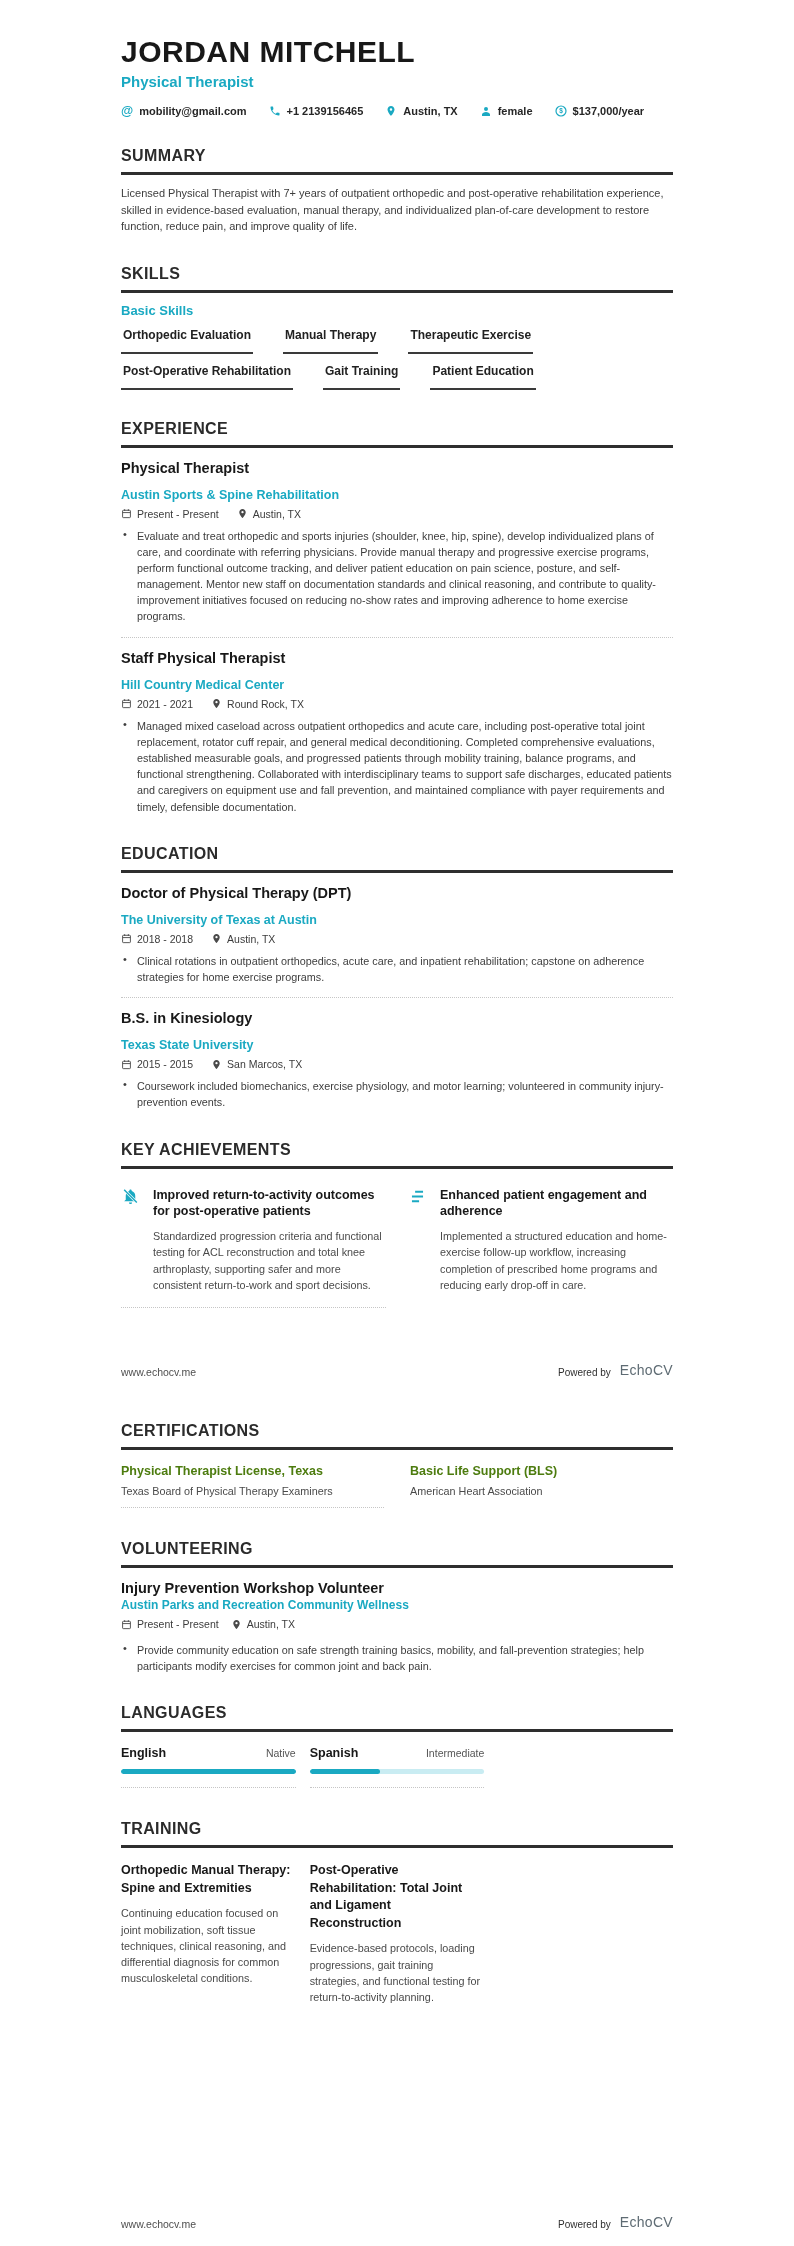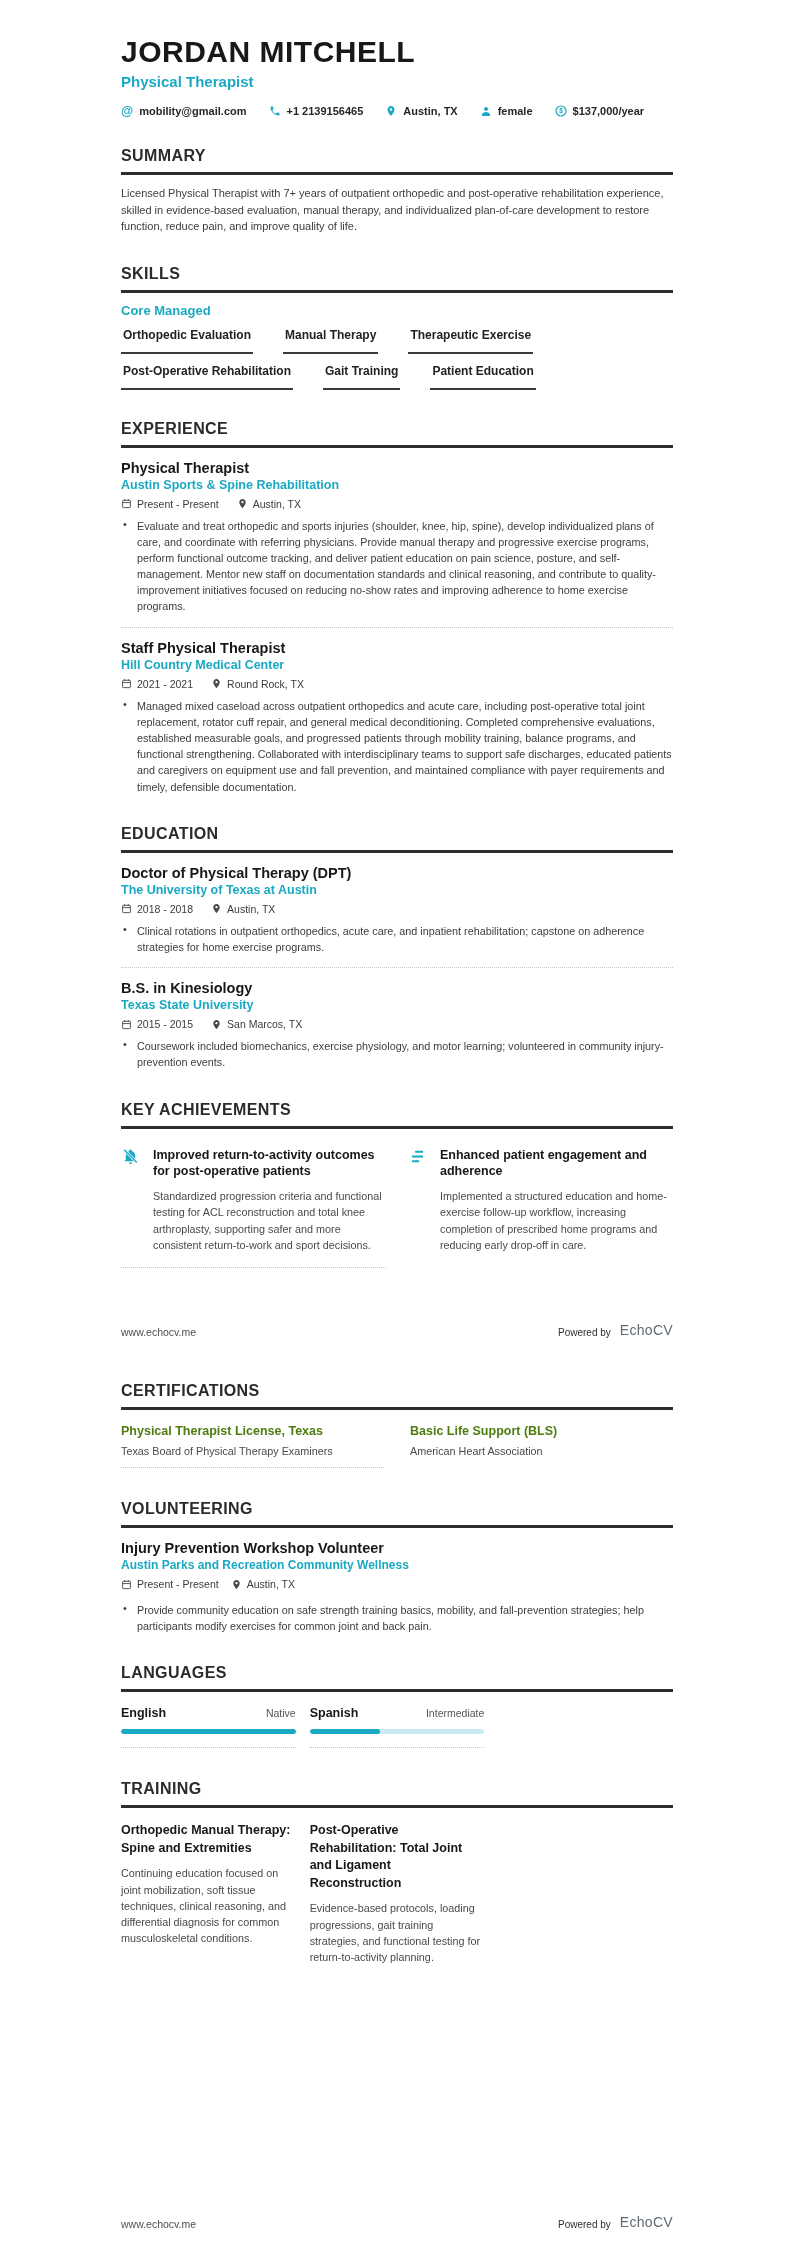--- a/index.html
+++ b/index.html
@@ -30,21 +30,21 @@
   
   .skills-group { margin-top:2px; font-size:13px; font-weight:bold; color:#1aa9c2; }
   .skill-list { display:flex; flex-wrap:wrap; column-gap:30px; row-gap:10px; margin-top:10px; }
   .skill-chip {
     font-size:12px; font-weight:bold; color:#222;
     padding:0 2px 10px 2px; border-bottom:2px solid #3a3a3a;
   }
   
   .entry { margin-top:12px; }
   .entry-role { font-size:14.5px; font-weight:bold; color:#181818; }
-  .entry-org { margin-top:2px; font-size:12.5px; font-weight:bold; color:#1aa9c2; }
+  .entry-org { margin-top:12px; font-size:12.5px; font-weight:bold; color:#1aa9c2; }
   .entry-meta { margin-top:6px; display:flex; align-items:center; gap:18px; font-size:10.5px; color:#3c3c3c; }
   .meta-item { display:flex; align-items:center; gap:5px; }
   .meta-item svg { width:11px; height:11px; display:block; color:#4a4a4a; }
   .bullet-row { display:flex; margin-top:8px; }
   .bullet-marker { width:16px; flex:0 0 16px; font-size:11px; color:#3d3d3d; padding-left:2px; }
   .bullet-text { flex:1; font-size:10.8px; line-height:1.5; color:#3d3d3d; }
   .dotted-divider { border-bottom:1px dotted #c6c6c6; margin:12px 0 2px 0; }
   
   .ach-grid { display:grid; grid-template-columns:1fr 1fr; column-gap:22px; margin-top:18px; }
   .ach-item { display:flex; gap:12px; }
@@ -130,21 +130,21 @@
   <div class="section">
     <div class="section-heading">SUMMARY</div>
     <div class="section-body">
       <p class="body-text">Licensed Physical Therapist with 7+ years of outpatient orthopedic and post-operative rehabilitation experience, skilled in evidence-based evaluation, manual therapy, and individualized plan-of-care development to restore function, reduce pain, and improve quality of life.</p>
     </div>
   </div>
 
   <div class="section">
     <div class="section-heading">SKILLS</div>
     <div class="section-body">
-      <div class="skills-group">Core Managed</div>
+      <div class="skills-group">Basic Skills</div>
       <div class="skill-list">
         <span class="skill-chip">Orthopedic Evaluation</span>
         <span class="skill-chip">Manual Therapy</span>
         <span class="skill-chip">Therapeutic Exercise</span>
         <span class="skill-chip">Post-Operative Rehabilitation</span>
         <span class="skill-chip">Gait Training</span>
         <span class="skill-chip">Patient Education</span>
       </div>
     </div>
   </div>

